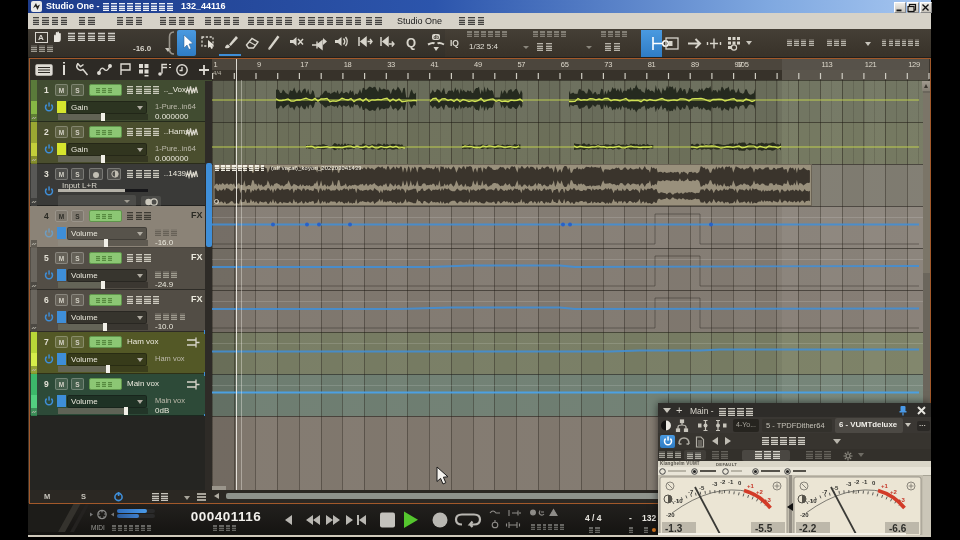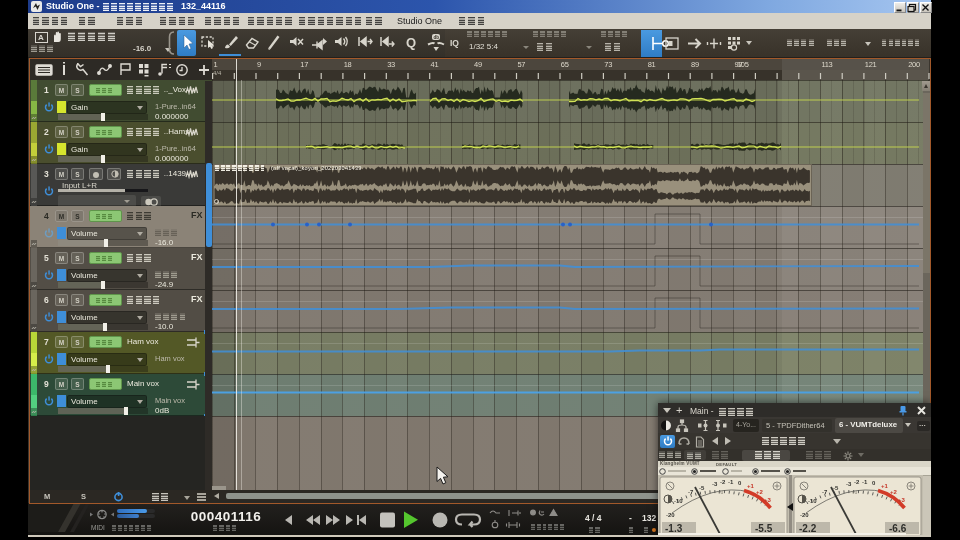--- a/index.html
+++ b/index.html
@@ -169,21 +169,21 @@
 <div style="position:absolute;left:474.02px;top:60px;font:400 7.5px 'Liberation Sans',sans-serif;color:#ded9cc;letter-spacing:-0.3px;white-space:pre;">49</div>
 <div style="position:absolute;left:517.44px;top:60px;font:400 7.5px 'Liberation Sans',sans-serif;color:#ded9cc;letter-spacing:-0.3px;white-space:pre;">57</div>
 <div style="position:absolute;left:560.86px;top:60px;font:400 7.5px 'Liberation Sans',sans-serif;color:#ded9cc;letter-spacing:-0.3px;white-space:pre;">65</div>
 <div style="position:absolute;left:604.28px;top:60px;font:400 7.5px 'Liberation Sans',sans-serif;color:#ded9cc;letter-spacing:-0.3px;white-space:pre;">73</div>
 <div style="position:absolute;left:647.7px;top:60px;font:400 7.5px 'Liberation Sans',sans-serif;color:#ded9cc;letter-spacing:-0.3px;white-space:pre;">81</div>
 <div style="position:absolute;left:691.12px;top:60px;font:400 7.5px 'Liberation Sans',sans-serif;color:#ded9cc;letter-spacing:-0.3px;white-space:pre;">89</div>
 <div style="position:absolute;left:734.54px;top:60px;font:400 7.5px 'Liberation Sans',sans-serif;color:#ded9cc;letter-spacing:-0.3px;white-space:pre;">97</div>
 <div style="position:absolute;left:737px;top:60px;font:400 7.5px 'Liberation Sans',sans-serif;color:#ded9cc;letter-spacing:-0.3px;white-space:pre;">105</div>
 <div style="position:absolute;left:821.38px;top:60px;font:400 7.5px 'Liberation Sans',sans-serif;color:#ded9cc;letter-spacing:-0.3px;white-space:pre;">113</div>
 <div style="position:absolute;left:864.8000000000001px;top:60px;font:400 7.5px 'Liberation Sans',sans-serif;color:#ded9cc;letter-spacing:-0.3px;white-space:pre;">121</div>
-<div style="position:absolute;left:908.22px;top:60px;font:400 7.5px 'Liberation Sans',sans-serif;color:#ded9cc;letter-spacing:-0.3px;white-space:pre;">200</div>
+<div style="position:absolute;left:908.22px;top:60px;font:400 7.5px 'Liberation Sans',sans-serif;color:#ded9cc;letter-spacing:-0.3px;white-space:pre;">129</div>
 <svg style="left:0;top:70px;position:absolute" width="960" height="10" viewBox="0 0 960 10">
     <rect x="212.0" y="3" width="1.2" height="6" fill="#cfccc2"></rect>
     <rect x="233.7" y="3" width="1.2" height="6" fill="#cfccc2"></rect>
     <rect x="255.4" y="3" width="1.2" height="6" fill="#cfccc2"></rect>
     <rect x="277.1" y="3" width="1.2" height="6" fill="#cfccc2"></rect>
     <rect x="298.8" y="3" width="1.2" height="6" fill="#cfccc2"></rect>
     <rect x="320.6" y="3" width="1.2" height="6" fill="#cfccc2"></rect>
     <rect x="342.3" y="3" width="1.2" height="6" fill="#cfccc2"></rect>
     <rect x="364.0" y="3" width="1.2" height="6" fill="#cfccc2"></rect>
     <rect x="385.7" y="3" width="1.2" height="6" fill="#cfccc2"></rect>

